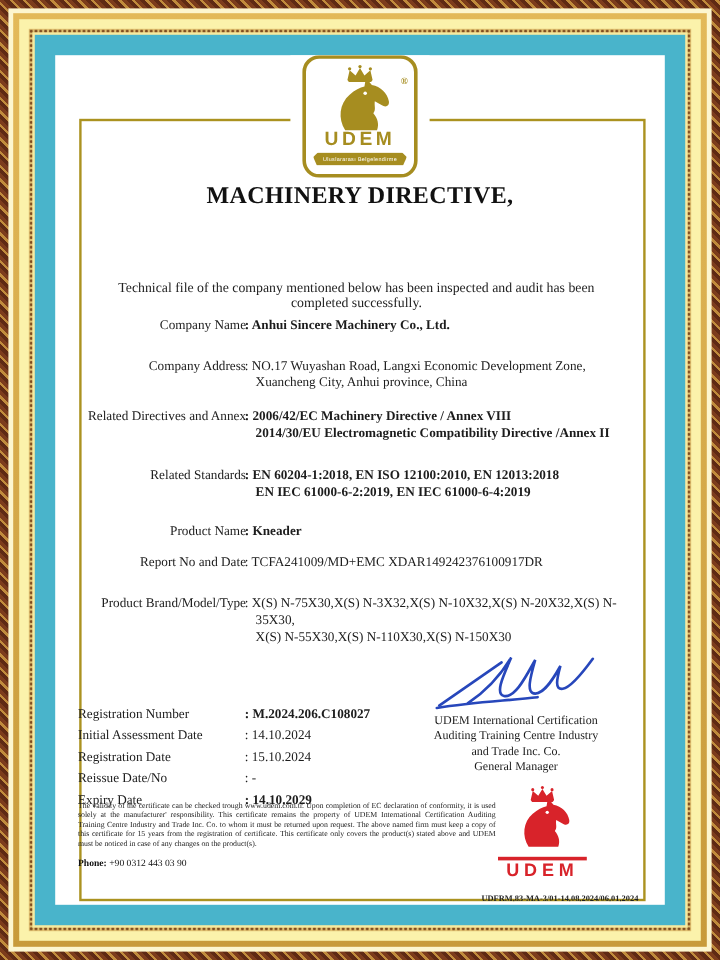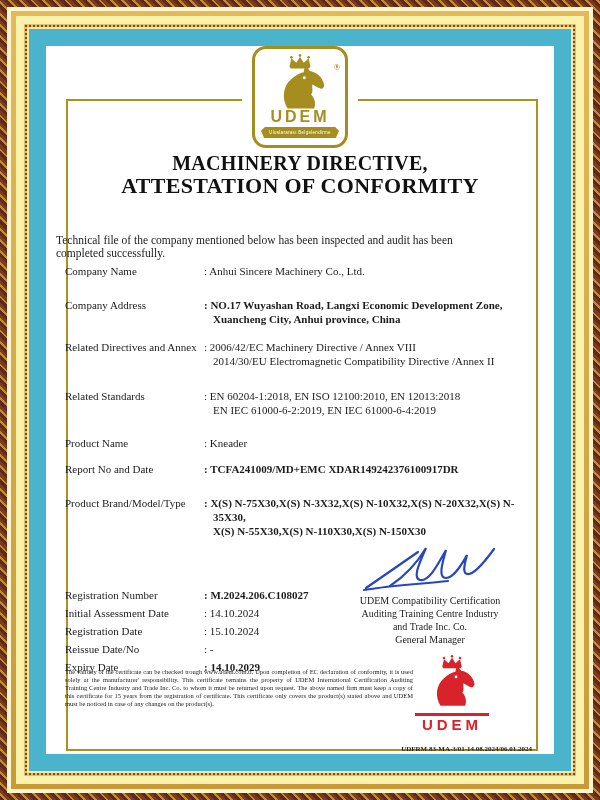--- a/index.html
+++ b/index.html
@@ -31,29 +31,29 @@
          font-family:"Liberation Sans","DejaVu Sans",sans-serif;line-height:1;margin-top:-2px;}
   .ribbon{width:78px;height:11px;margin:2px auto 0;background:#a68d20;color:#fff;
           font-size:4.5px;line-height:11px;letter-spacing:.3px;
           clip-path:polygon(0 35%,5% 0,95% 0,100% 35%,96% 100%,4% 100%);
           font-family:"Liberation Sans",sans-serif;white-space:nowrap;overflow:hidden;}
 
   
   .title{position:absolute;top:106px;left:0;right:0;text-align:center;font-weight:bold;color:#111;}
   .title .t1,.title .t2{font-size:20px;line-height:22px;letter-spacing:.3px;}
   .title .t3{font-size:22px;line-height:23px;letter-spacing:.3px;}
-  .intro{position:absolute;top:175px;left:10px;right:16px;
+  .intro{position:absolute;top:175px;left:10px;right:16px;text-align:center;
          font-size:11.5px;line-height:13px;color:#222;white-space:pre-line;}
 
   
   .row{position:absolute;left:19px;right:16px;font-size:11px;line-height:14px;}
-  .row .lab{position:absolute;left:0;top:0;width:140px;}
+  .row .lab{position:absolute;left:0;top:0;width:140px;text-align:right;}
   .row .val{position:absolute;left:139px;right:0;top:0;white-space:pre-line;
-            padding-left:9px;text-indent:-9px;font-weight:bold;}
-  .row .val.b{font-weight:normal;}
+            padding-left:9px;text-indent:-9px;}
+  .row .val.b{font-weight:bold;}
 
   
   .reg-row{position:absolute;left:19px;font-size:11px;line-height:14px;width:330px;}
   .reg-row .lab{position:absolute;left:0;top:0;width:140px;}
   .reg-row .val{position:absolute;left:139px;top:0;}
   .reg-row .val.b{font-weight:bold;}
 
   
   .sig-wrap{position:absolute;left:294px;top:494px;width:180px;text-align:center;}
   .sig-svg{display:block;margin:0 auto;color:#2747bb;}
@@ -102,21 +102,20 @@
           </g>
         </svg>
         <div class="brand">UDEM</div>
         <div class="ribbon">Uluslararası Belgelendirme</div>
         <span class="reg">®</span>
       </div>
     </div>
 
     <div class="title">
       <div class="t1">MACHINERY DIRECTIVE,</div>
-      <div class="t3">ATTESTATION OF CONFORMITY</div>
     </div>
 
     <div class="intro">
       <div>Technical file of the company mentioned below has been inspected and audit has been
 completed successfully.</div>
     </div>
 
     <div class="row" style="top:218px">
       <div class="lab">Company Name</div>
       <div class="val b">: Anhui Sincere Machinery Co., Ltd.</div>
@@ -149,21 +148,21 @@
       <div class="val">: X(S) N-75X30,X(S) N-3X32,X(S) N-10X32,X(S) N-20X32,X(S) N-35X30,
 X(S) N-55X30,X(S) N-110X30,X(S) N-150X30</div>
     </div>
 
     <div class="sig-wrap">
       <svg class="sig-svg" width="140" height="52" viewBox="0 0 140 52" fill="none" stroke="#2747bb" stroke-width="2.2" stroke-linecap="round">
         <path d="M6 48 L58 12"></path>
         <path d="M30 46 C48 34 60 18 66 8 C60 22 52 38 60 40 C70 42 80 20 86 10 C82 24 78 38 86 38 C94 38 102 24 107 15 C104 26 102 35 109 34 C116 33 126 20 134 9"></path>
         <path d="M4 50 C34 45 62 44 88 41"></path>
       </svg>
-      <div class="sig-lines">UDEM Compatibility Certification
+      <div class="sig-lines">UDEM International Certification
 Auditing Training Centre Industry
 and Trade Inc. Co.
 General Manager</div>
     </div>
 
     <div class="reg-row" style="top:542px">
       <div class="lab">Registration Number</div>
       <div class="val b">: M.2024.206.C108027</div>
     </div>
     <div class="reg-row" style="top:560px">
@@ -179,20 +178,21 @@
       <div class="val">: -</div>
     </div>
     <div class="reg-row" style="top:614px">
       <div class="lab">Expiry Date</div>
       <div class="val b">: 14.10.2029</div>
     </div>
 
     <div class="legal">The validity of the certificate can be checked trough www.udem.com.tr. Upon completion of EC declaration of conformity, it is used solely at the manufacturer' responsibility. This certificate remains the property of UDEM International Certification Auditing Training Centre Industry and Trade Inc. Co. to whom it must be returned upon request. The above named firm must keep a copy of this certificate for 15 years from the registration of certificate. This certificate only covers the product(s) stated above and UDEM must be noticed in case of any changes on the product(s).</div>
 
     <div class="foot">
+      <div><b>Phone:</b> <span>+90 0312 443 03 90</span></div>
     </div>
     <div class="form-code">UDFRM.83-MA-3/01-14.08.2024/06.01.2024</div>
 
     <div class="logo-bottom">
       <svg width="58" height="54" viewBox="0 0 100 94" fill="currentColor">
         <use href="#crown-horse"></use>
       </svg>
       <div class="bar"></div>
       <div class="brand2">UDEM</div>
     </div>

